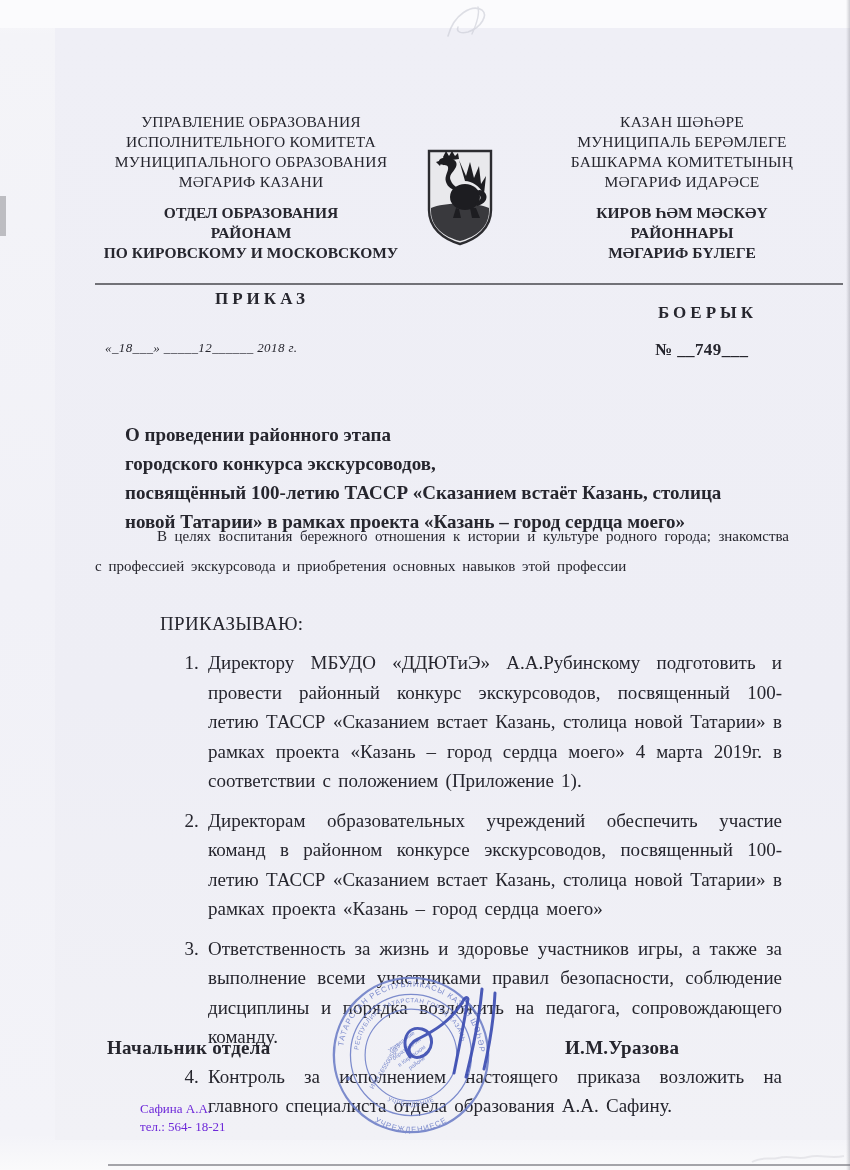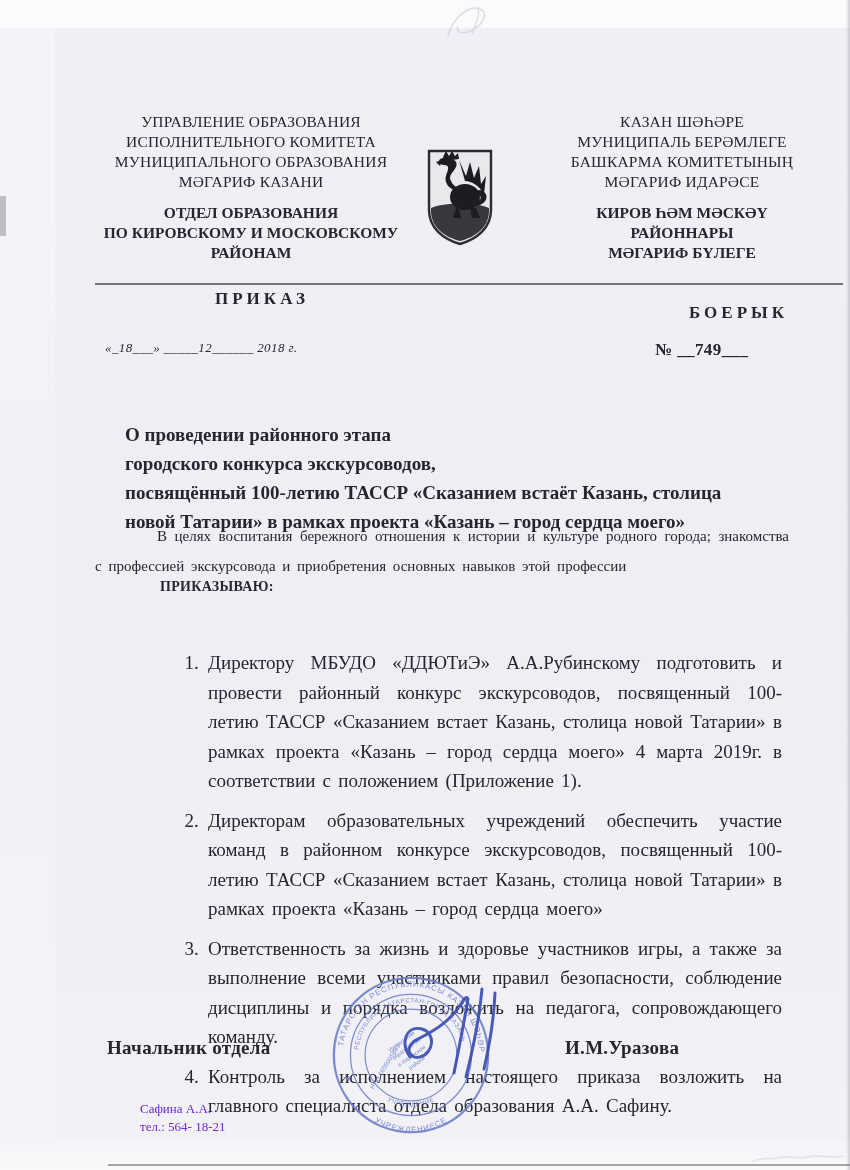--- a/index.html
+++ b/index.html
@@ -13,27 +13,27 @@
   .abs{position:absolute;}
   
   .org-block{line-height:20px;font-size:15.5px;text-align:center;letter-spacing:.2px;}
   .dept-block{line-height:20px;font-size:15.5px;font-weight:bold;text-align:center;margin-top:11px;}
   .hdr-left{left:92px;top:112px;width:318px;}
   .hdr-right{left:528px;top:112px;width:308px;}
   .emblem{left:424px;top:148px;width:72px;height:98px;}
   .rule{left:95px;top:283px;width:748px;height:0;border-top:2px solid #5a5a60;opacity:.85;}
   .order-word{font-size:17px;font-weight:bold;letter-spacing:4px;}
   .prikaz{left:215px;top:289px;}
-  .boeryk{left:658px;top:303px;margin-left:31px;}
+  .boeryk{left:658px;top:303px;}
   .date-line{left:105px;top:340px;font-size:13px;letter-spacing:.4px;font-style:italic;}
   .num-line{left:655px;top:340px;font-size:17px;font-weight:bold;letter-spacing:.4px;}
   .title-block{left:125px;top:420px;width:620px;font-size:19px;font-weight:bold;line-height:29px;}
   .preamble{left:95px;top:521px;width:694px;font-size:15px;line-height:30px;
     text-align:justify;text-indent:62px;word-spacing:3px;}
-  .decree{left:160px;top:579px;font-size:14px;font-weight:bold;letter-spacing:.3px;}
+  .decree{left:160px;top:613px;font-size:19px;font-weight:normal;letter-spacing:.3px;}
   .items{left:160px;top:638px;width:632px;}
   .items ol{margin:0;padding:0 0 0 36px;font-size:19px;line-height:29.5px;}
   .items li{text-align:justify;word-spacing:2.5px;padding-left:2px;margin:10px;}
   .sig-row-position{left:95px;top:1037px;font-size:19px;font-weight:bold;letter-spacing:.3px;margin-left:12px;}
   .sig-row-name{left:565px;top:1037px;font-size:19px;font-weight:bold;letter-spacing:.3px;}
   .stamp-wrap{left:328px;top:972px;width:166px;height:166px;opacity:.88;}
   .handsig{left:396px;top:983px;width:120px;height:108px;}
   .pencil{left:438px;top:2px;width:72px;height:42px;opacity:.55;}
   .footer-contact{left:140px;top:1100px;font-size:13px;line-height:18px;color:#6d28d9;}
   
@@ -56,22 +56,22 @@
 
 <div class="hdr-left abs">
   <div class="org-block">
     <div>УПРАВЛЕНИЕ ОБРАЗОВАНИЯ</div>
     <div>ИСПОЛНИТЕЛЬНОГО КОМИТЕТА</div>
     <div>МУНИЦИПАЛЬНОГО ОБРАЗОВАНИЯ</div>
     <div>МӘГАРИФ КАЗАНИ</div>
   </div>
   <div class="dept-block">
     <div>ОТДЕЛ ОБРАЗОВАНИЯ</div>
+    <div>РАЙОНАМ</div>
     <div>ПО КИРОВСКОМУ И МОСКОВСКОМУ</div>
-    <div>РАЙОНАМ</div>
   </div>
 </div>
 
 <svg class="emblem abs" viewBox="0 0 72 98">
 
   <path d="M 5,3 H 67 V 62 C 67,80 53,91 36,96 C 19,91 5,80 5,62 Z" fill="#e9e9ec" stroke="#2c2c30" stroke-width="2.4"></path>
 
   <path d="M 7,60 C 20,54 52,54 65,60 L 65,63 C 65,79 52,89 36,93 C 20,89 7,79 7,63 Z" fill="#39393d"></path>
 
   <g fill="#1d1d21">

